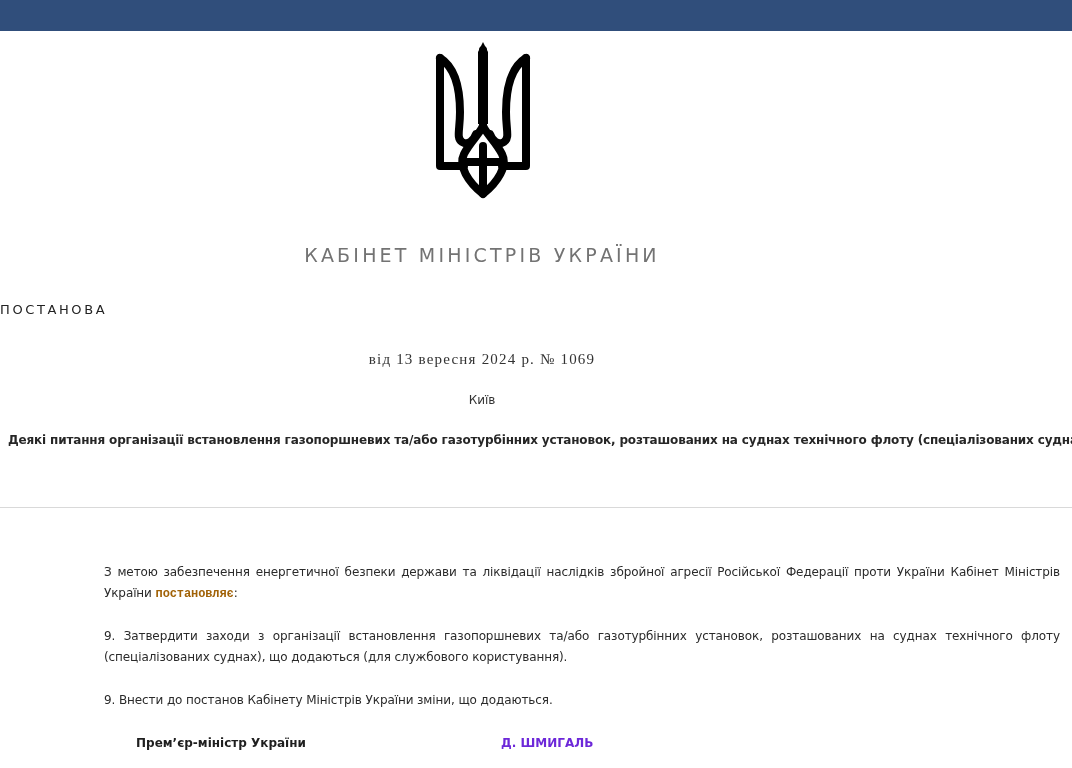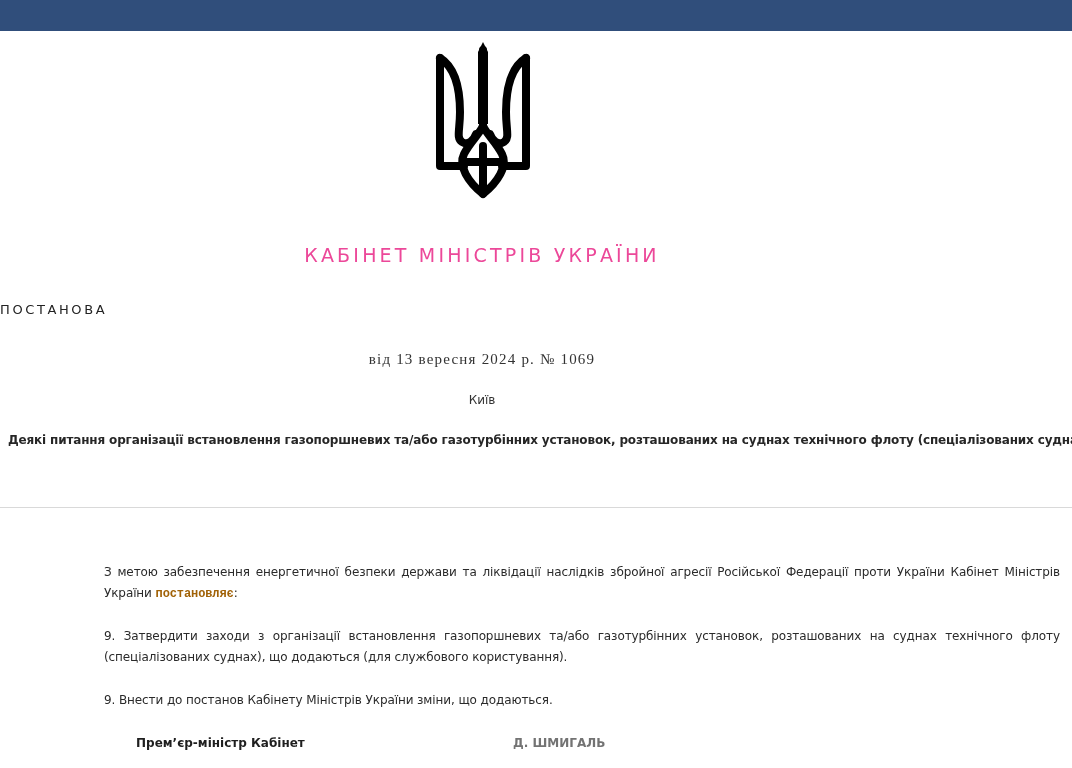--- a/index.html
+++ b/index.html
@@ -11,21 +11,21 @@
     }
     .topbar {
       position: absolute; left: 0; top: 0; width: 1072px; height: 31px;
       background: #304e7b;
     }
     .emblem {
       position: absolute; left: 434px; top: 42px; width: 98px; height: 158px;
     }
     .org-title {
       position: absolute; left: 0; top: 244px; width: 964px; text-align: center;
-      font-size: 19px; letter-spacing: 3.2px; color: #ec4899; font-weight: normal;
+      font-size: 19px; letter-spacing: 3.2px; color: #737373; font-weight: normal;
     }
     .doc-type {
       position: absolute; left: 0; top: 302px; width: 964px; 
       font-size: 13px; letter-spacing: 2.6px; color: #222;
     }
     .doc-date {
       position: absolute; left: 0; top: 351px; width: 964px; text-align: center;
       font-size: 15px; letter-spacing: 1.2px; color: #333; font-family: Liberation Serif, serif;
     }
     .doc-city {
@@ -49,21 +49,21 @@
     .p1 { top: 562px; }
     .p2 { top: 626px; }
     .p3 { top: 690px; }
     .body-text b { font-weight: bold; color: #a16207; font-family: Liberation Mono, monospace; }
     .sign-role {
       position: absolute; left: 136px; top: 736px;
       font-size: 12px; font-weight: bold; color: #1f1f1f;
     }
     .sign-name {
       position: absolute; left: 501px; top: 736px;
-      font-size: 12px; font-weight: bold; color: #737373; margin-left: 12px;
+      font-size: 12px; font-weight: bold; color: #6d28d9;
     }
   </style>
 </head>
 <body>
 
 <div class="topbar"></div>
 
 <div class="emblem">
   <svg width="98" height="158" viewBox="0 0 98 158" xmlns="http://www.w3.org/2000/svg">
     <g fill="none" stroke="#000" stroke-width="8" stroke-linejoin="round" stroke-linecap="round">
@@ -93,14 +93,14 @@
 <div class="divider"></div>
 
 <div class="body-text p1">
   <span>З метою забезпечення енергетичної безпеки держави та ліквідації наслідків збройної агресії Російської Федерації проти України Кабінет Міністрів України</span>
   <b>постановляє</b><span>:</span>
 </div>
 
 <div class="body-text p2">9. Затвердити заходи з організації встановлення газопоршневих та/або газотурбінних установок, розташованих на суднах технічного флоту (спеціалізованих суднах), що додаються (для службового користування).</div>
 <div class="body-text p3">9. Внести до постанов Кабінету Міністрів України зміни, що додаються.</div>
 
-<div class="sign-role">Прем’єр-міністр Кабінет</div>
+<div class="sign-role">Прем’єр-міністр України</div>
 <div class="sign-name">Д. ШМИГАЛЬ</div>
 
 </body></html>

